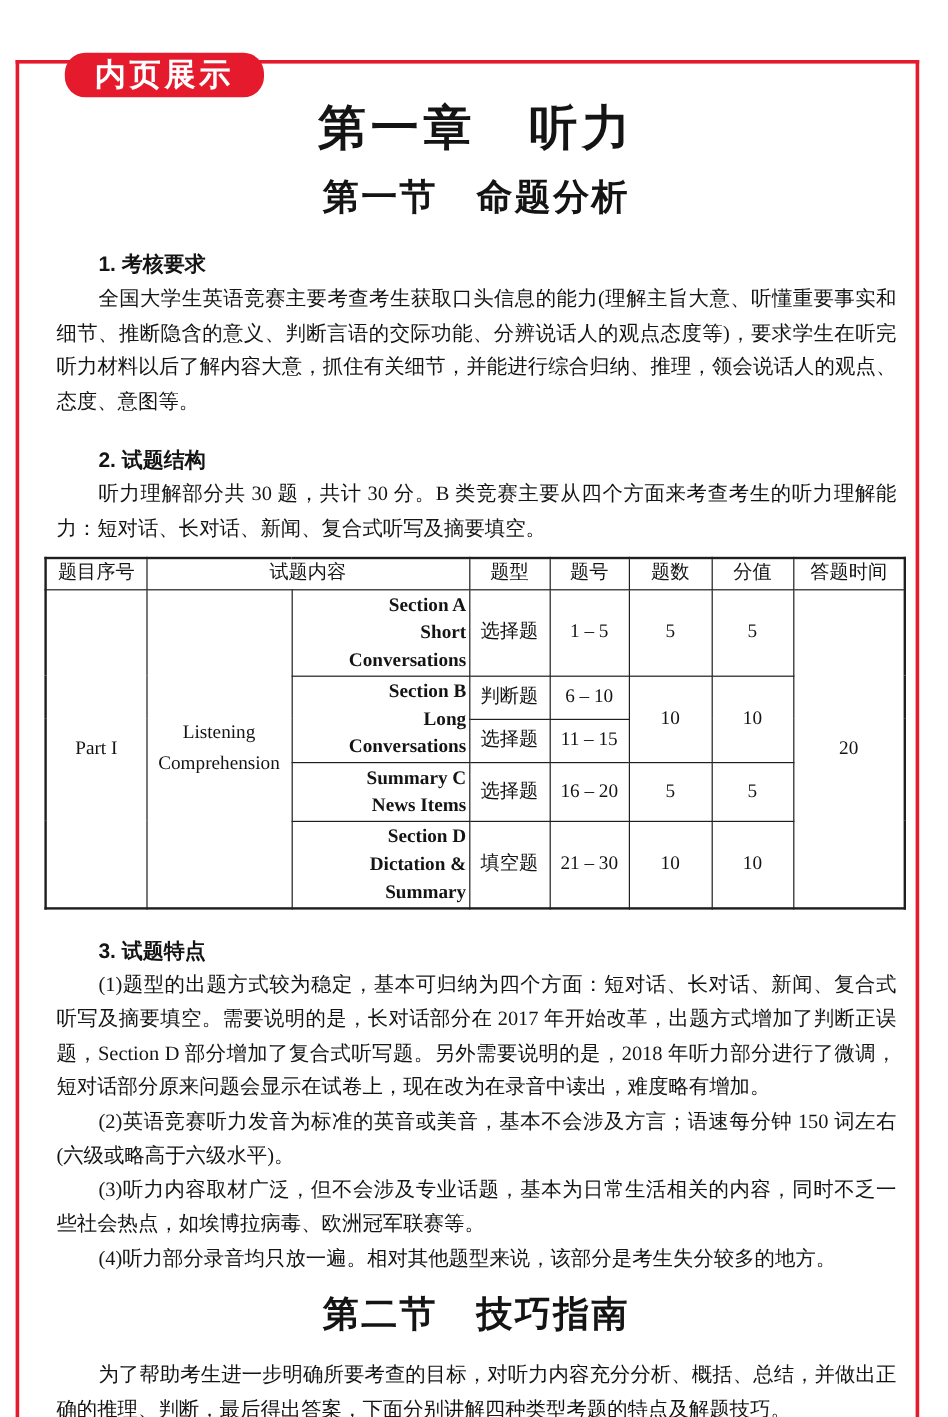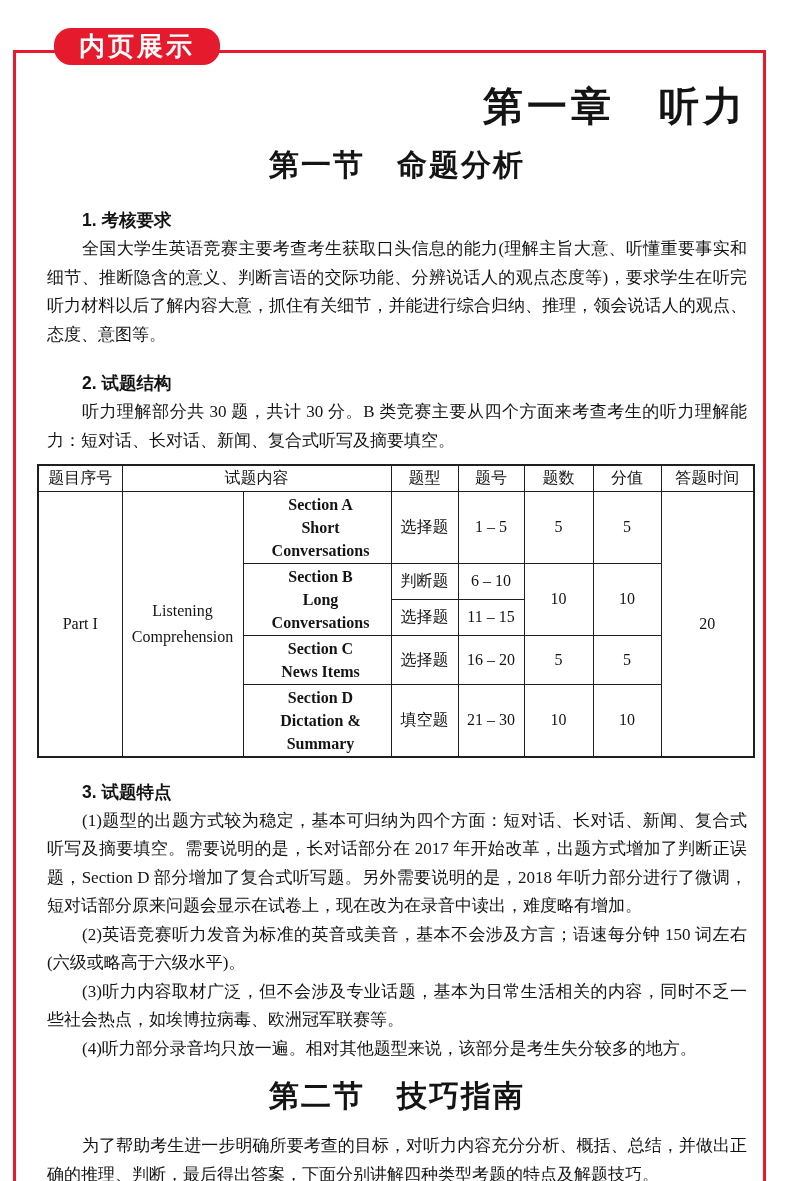--- a/index.html
+++ b/index.html
@@ -8,32 +8,32 @@
   body {
     width:790px; height:1181px; position:relative; overflow:hidden;
     font-family:"Liberation Serif","DejaVu Serif",serif;
     color:var(--ink);
   }
   .frame {
     position:absolute; left:13px; top:50px; width:753px; height:1131px;
     border:3px solid var(--red); border-bottom:none; z-index:1;
   }
   .badge {
-    position:absolute; left:54px; top:28px; z-index:3;
+    position:absolute; left:54px; top:44px; z-index:3;
     background:var(--red); color:#ffffff;
     font-family:"Liberation Sans","DejaVu Sans",sans-serif;
     font-weight:bold; font-size:26px; line-height:37px; height:37px;
     padding:0 25px; border-radius:17px; letter-spacing:3px;
   }
   .content {
     position:absolute; left:47px; top:76px; width:700px; z-index:2;
     font-size:17px; line-height:28.5px; text-align:justify;
   }
   .h-chapter {
-    font-size:40px; line-height:50px; font-weight:bold; text-align:right;
+    font-size:40px; line-height:50px; font-weight:bold; text-align:center;
     letter-spacing:4px; margin:6px 0 0 0;
   }
   .h-section {
     font-size:30px; line-height:42px; font-weight:bold; text-align:center;
     letter-spacing:2px; margin:12px 0 15px 0;
   }
   .sub-heading {
     font-family:"Liberation Sans","DejaVu Sans",sans-serif;
     font-weight:bold; font-size:17.5px; line-height:29px; text-indent:35px;
     text-align:left; margin-top:20px;
@@ -50,21 +50,21 @@
   }
   table.exam th, table.exam td {
     border:1px solid var(--line); text-align:center; vertical-align:middle;
     padding:1px 2px; font-weight:normal; line-height:22px;
   }
   table.exam { border:2px solid var(--line); }
   table.exam tr.head th { height:26px; }
   table.exam td.tall { height:48px; }
   table.exam td.short { height:22px; }
   table.exam td.sec {
-    text-align:center; padding-left:9px; font-weight:600; line-height:23px;
+    text-align:right; padding-left:9px; font-weight:600; line-height:23px;
   }
   table.exam td .ln { display:block; }
   table.exam td.cat { font-weight:400; line-height:26px; }
 </style>
 </head>
 <body>
 
 <div class="frame"></div>
 <div class="badge">内页展示</div>
 
@@ -125,21 +125,21 @@
       <td class="short">6 – 10</td>
       <td rowspan="2">10</td>
       <td rowspan="2">10</td>
     </tr>
     <tr>
       <td class="short">选择题</td>
       <td class="short">11 – 15</td>
     </tr>
     <tr>
       <td class="sec tall">
-        <span class="ln">Section C</span>
+        <span class="ln">Summary C</span>
         <span class="ln">News Items</span>
       </td>
       <td>选择题</td>
       <td>16 – 20</td>
       <td>5</td>
       <td>5</td>
     </tr>
     <tr>
       <td class="sec tall">
         <span class="ln">Section D</span>

